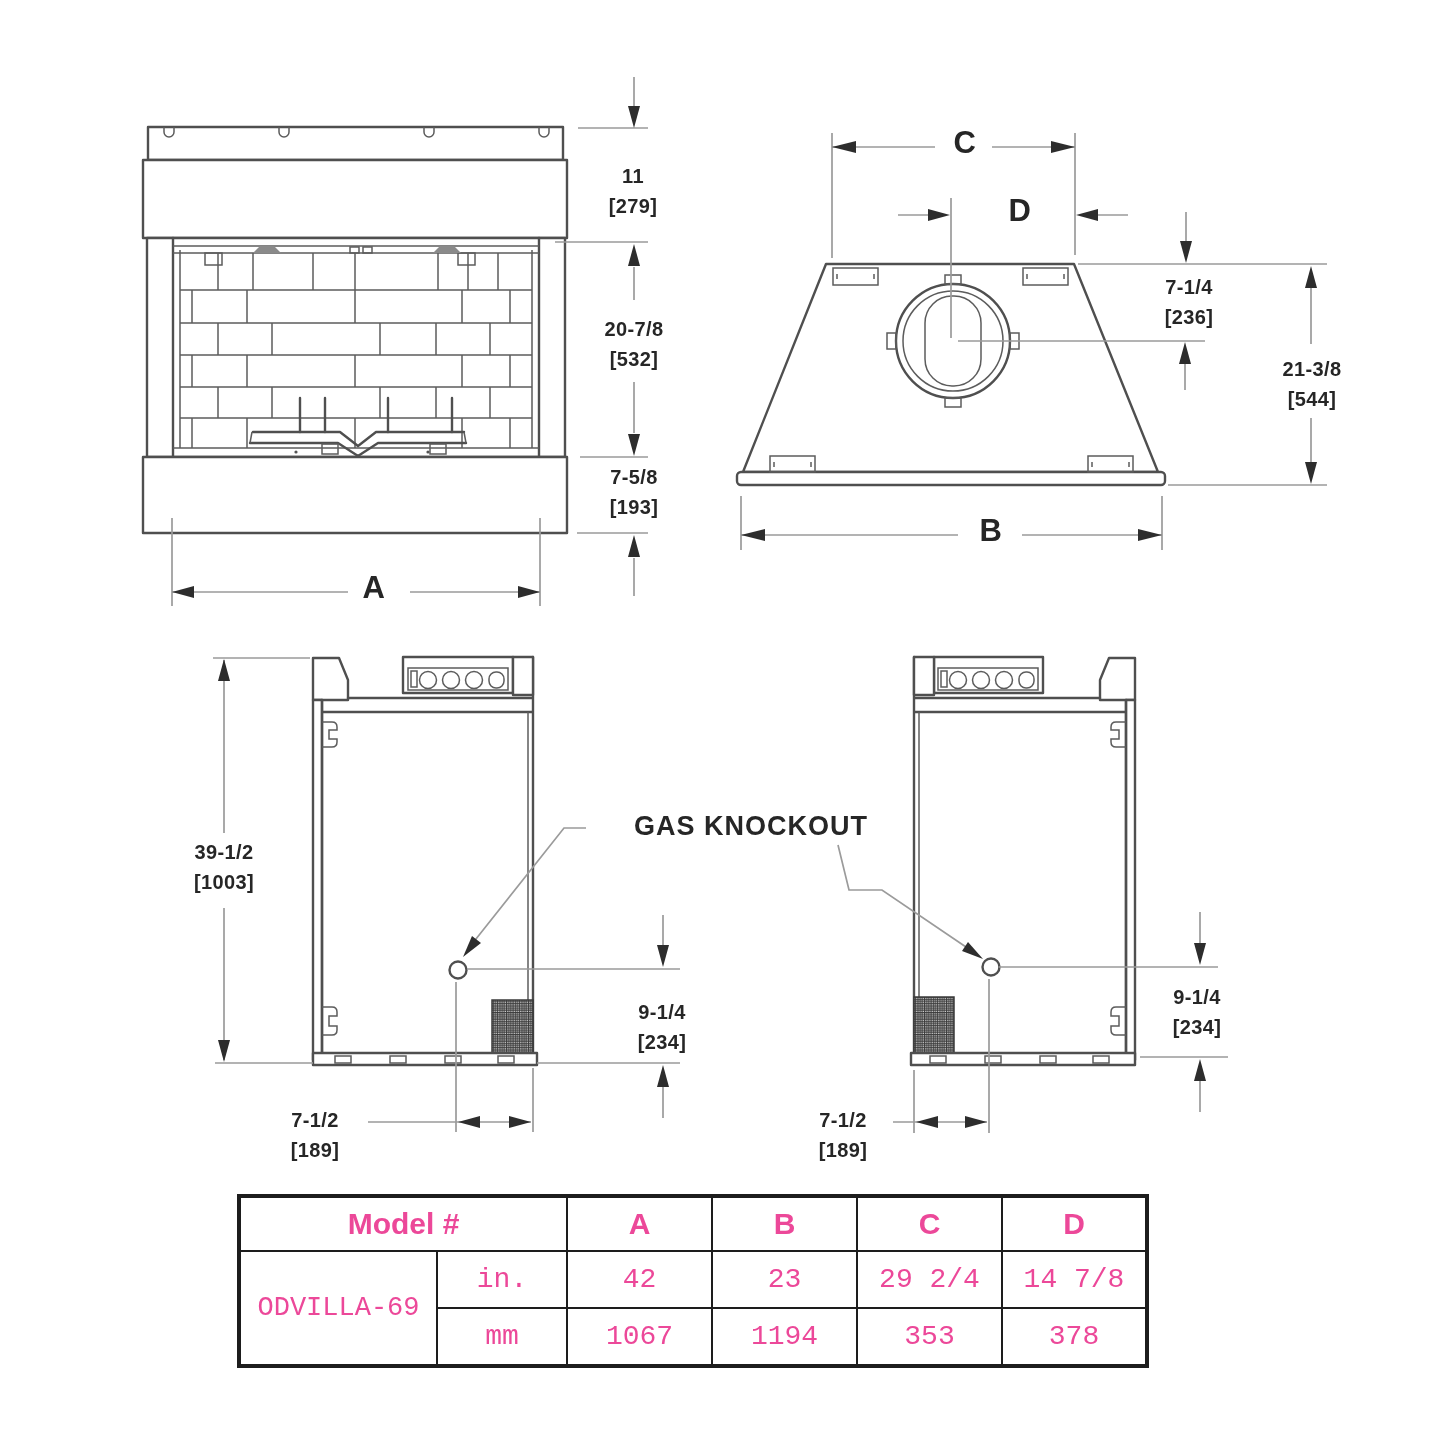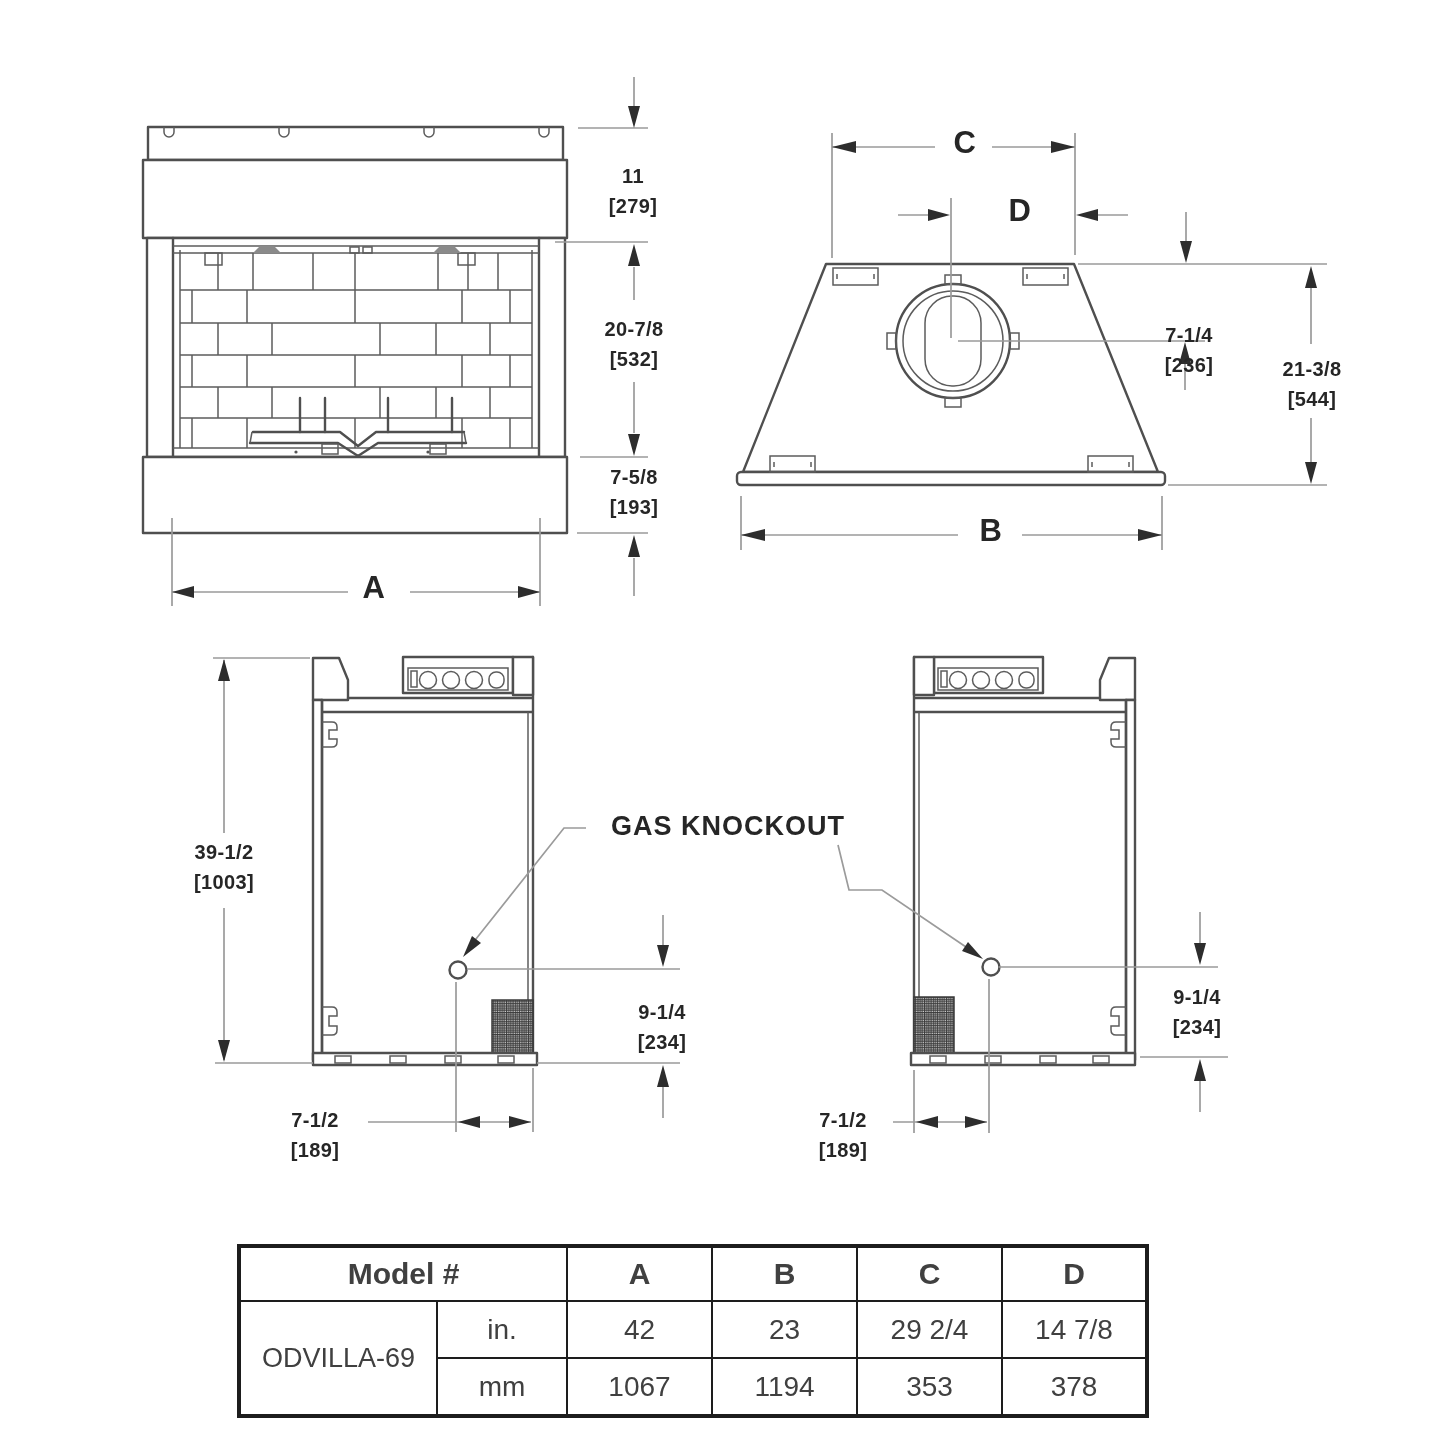--- a/index.html
+++ b/index.html
@@ -8,28 +8,28 @@
   #art{position:absolute;left:0;top:0;}
   .ln  {stroke:#4f4f4f;stroke-width:2.4;fill:none;stroke-linecap:round;stroke-linejoin:round;}
   .lnw {stroke:#4f4f4f;stroke-width:2.4;fill:#fff;stroke-linejoin:round;}
   .lnt {stroke:#5c5c5c;stroke-width:1.5;fill:none;}
   .dim {stroke:#9b9b9b;stroke-width:1.7;fill:none;}
   .ah  {fill:#2d2d2d;stroke:none;}
   .tab {fill:#8a8a8a;stroke:none;}
   .lbl {position:absolute;font-weight:bold;font-size:20px;line-height:30px;color:#262626;
         text-align:center;letter-spacing:.4px;white-space:nowrap;}
   .big {font-size:31px;}
-  .callout{font-size:27px;letter-spacing:1px;text-align:center;}
-  table.spec{position:absolute;left:237px;top:1244px;border-collapse:collapse;
-             table-layout:fixed;width:908px;color:#404040;}
+  .callout{font-size:27px;letter-spacing:1px;text-align:right;}
+  table.spec{position:absolute;left:237px;top:1194px;border-collapse:collapse;
+             table-layout:fixed;width:908px;color:#ec4899;}
   table.spec td,table.spec th{border:2.5px solid #1d1d1d;text-align:center;vertical-align:middle;
              padding:0;overflow:hidden;}
   table.spec{border:4px solid #1d1d1d;}
   .th {font-size:30px;font-weight:bold;height:52px;}
-  .cell{font-size:28px;font-weight:normal;height:55px;}
+  .cell{font-size:28px;font-weight:normal;height:55px;font-family:Liberation Mono, monospace;}
   .model{font-size:27px;}
 </style>
 </head>
 <body>
 
 <div id="canvas">
 
 <svg id="art" width="1445" height="1445" viewBox="0 0 1445 1445">
   <defs>
     <pattern id="mesh" width="4.4" height="4.4" patternUnits="userSpaceOnUse">
@@ -224,21 +224,21 @@
   <div>[532]</div>
 </div>
 <div class="lbl" style="left:582px;top:462px;width:104px;">
   <div>7-5/8</div>
   <div>[193]</div>
 </div>
 <div class="lbl big" style="left:352px;top:573px;width:44px;">A</div>
 
 <div class="lbl big" style="left:943px;top:128px;width:44px;">C</div>
 <div class="lbl big" style="left:998px;top:196px;width:44px;">D</div>
-<div class="lbl" style="left:1146px;top:272px;width:86px;margin-top:48px;">
+<div class="lbl" style="left:1146px;top:272px;width:86px;">
   <div>7-1/4</div>
   <div>[236]</div>
 </div>
 <div class="lbl" style="left:1260px;top:354px;width:104px;">
   <div>21-3/8</div>
   <div>[544]</div>
 </div>
 <div class="lbl big" style="left:969px;top:516px;width:44px;">B</div>
 
 <div class="lbl" style="left:170px;top:837px;width:108px;">

